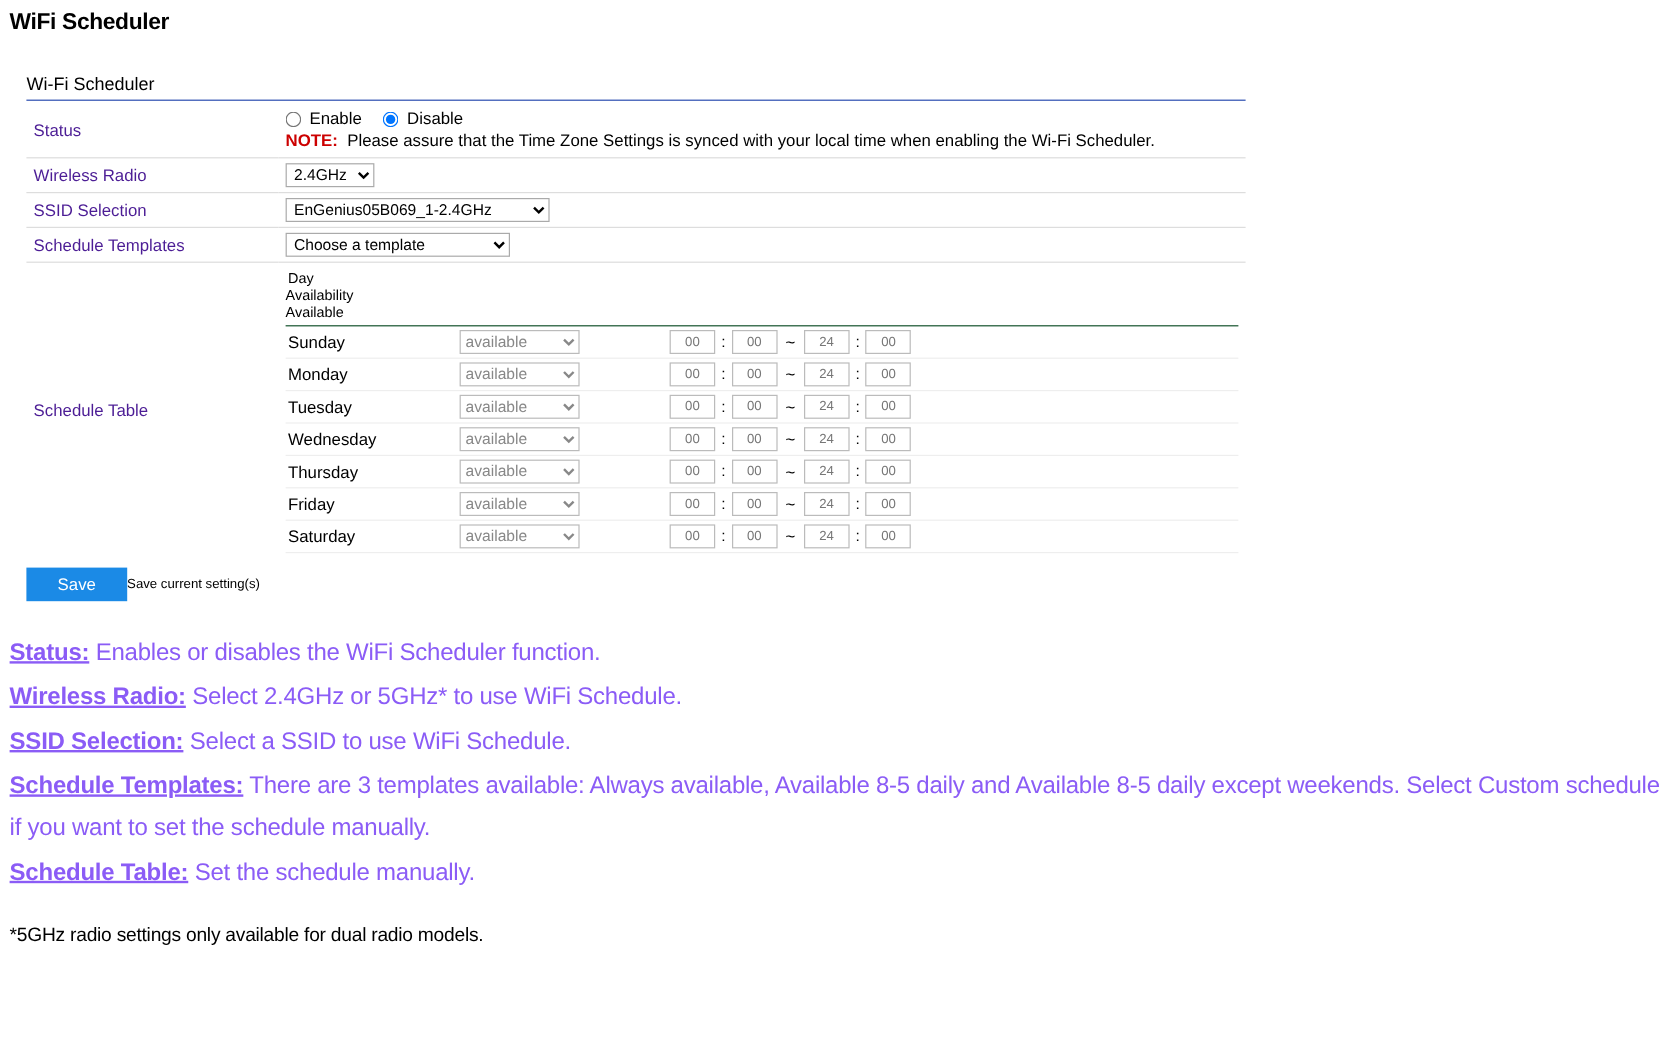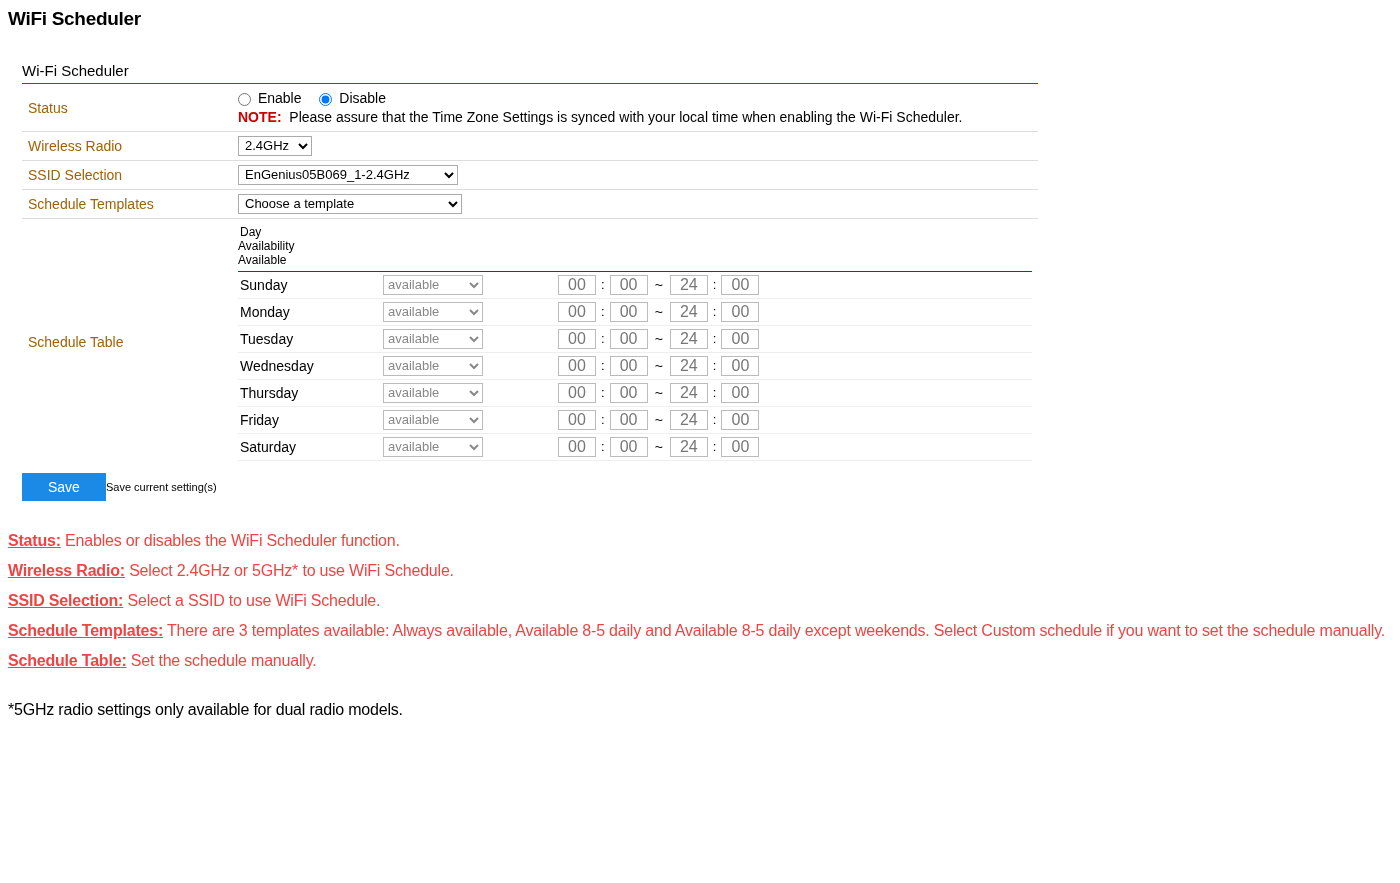--- a/index.html
+++ b/index.html
@@ -37,21 +37,21 @@
   }
   table.form > tbody > tr > td {
     padding: 4px 6px;
     border-bottom: 1px solid #ddd;
     vertical-align: middle;
     font-size: 14px;
     color: #000;
   }
   table.form > tbody > tr > td.labelcell {
     width: 210px;
-    color: #a16207;
+    color: #4c1d95;
     margin-left: 20px;
   }
   .radio-line label {
     margin-right: 14px;
   }
   .note-label {
     color: #c00;
     font-weight: bold;
   }
   .note-text {
@@ -62,21 +62,21 @@
   select.sel {
     font-size: 13px;
     color: #000000;
     background: #fff;
     border: 1px solid #aaa;
     height: 20px;
     padding: 0 2px;
   }
   .sel-radio { width: 74px; }
   .sel-ssid { width: 220px; }
-  .sel-template { width: 224px; }
+  .sel-template { width: 187px; }
   .sched-area { padding-top: 2px; }
   .sched-head {
     display: flex;
     padding: 0 0 4px 0;
     border-bottom: 1px solid #14532d;
     font-size: 12px;
     flex-direction: column;
   }
   .sched-head .col-day { width: 145px; padding-left: 2px; }
   .sched-head .col-avail { width: 175px; }
@@ -95,21 +95,21 @@
     height: 20px;
     font-size: 13px;
     color: #888;
     border: 1px solid #bbb;
     background: #fff;
   }
   .tbox {
     width: 38px;
     height: 20px;
     text-align: center;
-    font-size: 16px;
+    font-size: 11px;
     color: #777;
     border: 1px solid #bbb;
     background: #fff;
     padding: 0 2px;
   }
   .colon { color:#000; font-size:13px; }
   .tilde { color:#000; font-size:14px; padding:0 2px; }
   table.form > tbody > tr.noborder > td { border-bottom: none; }
   .save-bar {
     margin-top: 8px;
@@ -124,23 +124,23 @@
     font-size: 14px;
     cursor: pointer;
   }
   .save-hint {
     font-size: 11px;
     color: #000;
     text-align: center;
   }
   .descriptions {
     margin-top: 26px;
-    font-size: 16px;
+    font-size: 20px;
     line-height: 1.75;
-    color: #ef4444;
+    color: #8b5cf6;
     letter-spacing: -0.2px;
   }
   .descriptions p { margin: 0 0 2px 0; }
   .descriptions .term {
     font-weight: bold;
     text-decoration: underline;
   }
   .footnote {
     margin-top: 26px;
     font-size: 16px;

